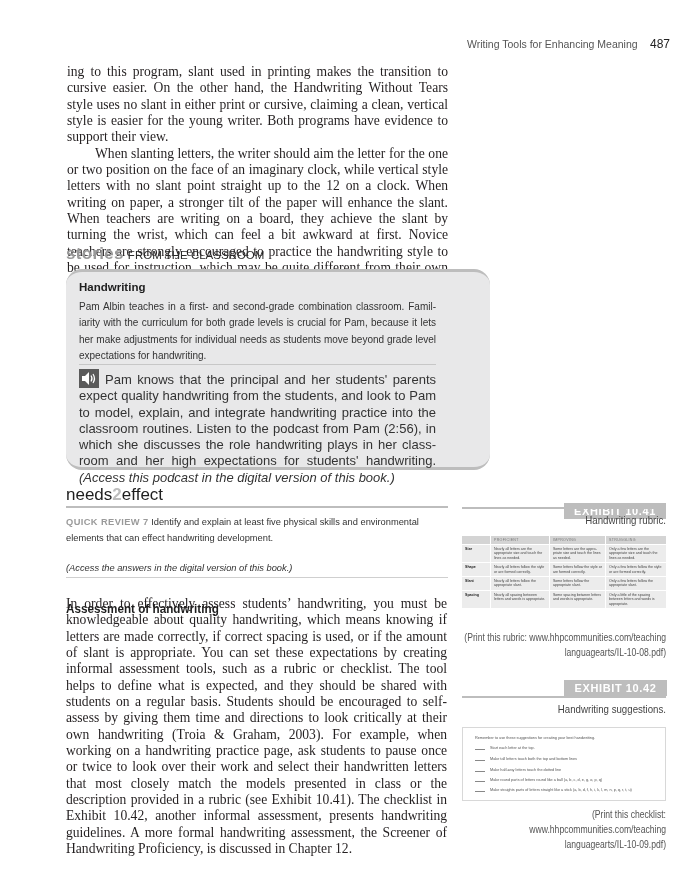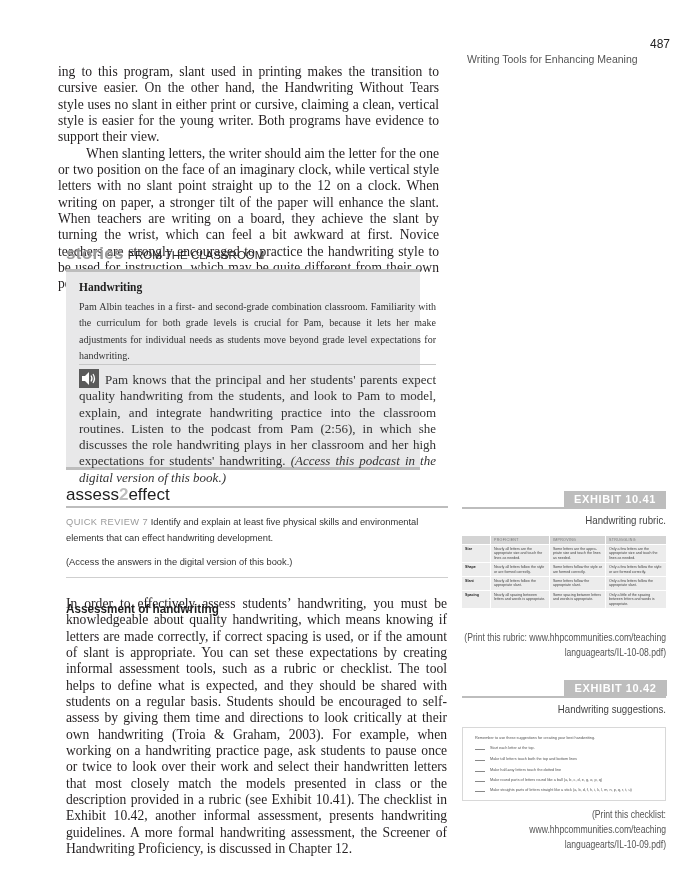--- a/index.html
+++ b/index.html
@@ -1,57 +1,57 @@
 <!DOCTYPE html>
 <html><head>
 <meta charset="utf-8">
 <style>
   html, body { margin: 0; padding: 0; background: #ffffff; }
   body { width: 691px; height: 896px; position: relative; overflow: hidden; color: #231f20; }
   .abs { position: absolute; }
 
   
   .running-head { left: 440px; top: 37px; width: 230px; height: 16px; font-family: "Liberation Sans", sans-serif; font-size: 10.5px; color: #555; }
-  .running-head .rh-title { position: absolute; left: 27px; top: 16px; }
+  .running-head .rh-title { position: absolute; left: 27px; top: 1px; }
   .running-head .rh-page { position: absolute; right: 0; top: 0; font-size: 12px; color: #222; }
 
   
   .serif { font-family: "Liberation Serif", serif; font-size: 13.6px; line-height: 16.35px; text-align: justify; color: #231f20; }
   .serif p { margin: 0; }
   .serif p.indent { text-indent: 28px; }
-  .body-top { left: 58px; top: 64px; width: 381px; }
+  .body-top { left: 67px; top: 64px; width: 381px; }
   .body-bottom { left: 66px; top: 596px; width: 381px; }
 
   
   .stories-head { left: 66px; top: 244px; width: 382px; height: 18px; font-family: Liberation Sans, sans-serif; }
   .stories-head .word { font-size: 17px; font-weight: bold; color: #9a9a9a; letter-spacing: 0.3px; }
   .stories-head .rest { font-size: 11.5px; color: #2a2a2a; margin-left: 4px; }
-  .stories-box { left: 66px; top: 269px; width: 354px; height: 201px; background: #e8e8e9; border-top: 3px solid #bdbdbd; border-bottom: 3px solid #bdbdbd; box-sizing: border-box; font-family: Liberation Serif, serif; }
+  .stories-box { left: 66px; top: 269px; width: 424px; height: 201px; background: #e8e8e9; border-top: 3px solid #bdbdbd; border-bottom: 3px solid #bdbdbd; box-sizing: border-box; font-family: Liberation Sans, sans-serif; border-radius: 16px; }
   .stories-box .s-title { position: absolute; left: 13px; top: 9px; font-size: 11.5px; font-weight: bold; color: #1e1e1e; }
   .stories-box .s-para { position: absolute; left: 13px; top: 27px; width: 357px; font-size: 10px; line-height: 16.3px; color: #333; text-align: justify; }
   .stories-box .s-divider { position: absolute; left: 13px; top: 92px; width: 357px; height: 1px; background: #c7c7c7; }
   .stories-box .s-para2 { position: absolute; left: 13px; top: 97px; width: 357px; font-size: 13px; line-height: 16.3px; color: #333; text-align: justify; }
   .speaker { display: inline-block; width: 20px; height: 19px; background: #5a5a5a; vertical-align: -4px; margin-right: 6px; position: relative; }
   .speaker svg { position: absolute; left: 2px; top: 2px; }
   .italic { font-style: italic; }
 
   
   .p2p-head { left: 66px; top: 486px; width: 382px; height: 22px; border-bottom: 2px solid #bdbdbd; font-family: "Liberation Sans", sans-serif; font-size: 17px; color: #1e1e1e; box-sizing: border-box; line-height: 18px; }
   .p2p-head .two { color: #bdbdbd; font-weight: bold; }
   .p2p-body { left: 66px; top: 514px; width: 382px; font-family: "Liberation Sans", sans-serif; font-size: 9.3px; line-height: 16.3px; color: #333; }
-  .p2p-body .qr { font-weight: normal; color: #9a9a9a; letter-spacing: 0.4px; }
+  .p2p-body .qr { font-weight: bold; color: #9a9a9a; letter-spacing: 0.4px; }
   .p2p-body p { margin: 0; }
-  .p2p-body p.access { margin-top: 7px; }
+  .p2p-body p.access { margin-top: 13px; font-style: italic; }
   .p2p-rule { left: 66px; top: 577px; width: 382px; height: 1px; background: #cfcfcf; }
 
   .section-head { left: 66px; top: 601px; font-family: "Liberation Sans", sans-serif; font-size: 13px; font-weight: bold; color: #1e1e1e; transform: scaleX(0.9); transform-origin: left; }
 
   
   .exhibit-label { height: 16px; background: #bdbdbd; color: #fff; font-family: "Liberation Sans", sans-serif; font-weight: bold; font-size: 11px; letter-spacing: 0.6px; text-align: center; line-height: 16px; }
-  .ex1-label { left: 564px; top: 491px; width: 102px; }
+  .ex1-label { left: 564px; top: 503px; width: 102px; }
   .ex2-label { left: 564px; top: 680px; width: 103px; }
   .exhibit-rule { height: 2px; background: #bdbdbd; }
   .ex1-rule { left: 462px; top: 507px; width: 204px; }
   .ex2-rule { left: 462px; top: 696px; width: 204px; }
   .exhibit-cap { font-family: "Liberation Sans", sans-serif; font-size: 11px; color: #444; text-align: right; transform: scaleX(0.88); transform-origin: right; }
   .ex1-cap { left: 462px; top: 514px; width: 204px; }
   .ex2-cap { left: 462px; top: 703px; width: 204px; }
 
   .rubric { left: 462px; top: 536px; width: 204px; border-collapse: collapse; font-family: "Liberation Sans", sans-serif; font-size: 3.6px; line-height: 4.4px; color: #444; background: #ececec; }
   .rubric th { background: #d4d4d4; font-weight: normal; color: #777; text-align: left; padding: 1.5px 3px; letter-spacing: 0.3px; height: 5px; }
@@ -94,21 +94,21 @@
         <polygon points="1,5 4,5 8,1 8,14 4,10 1,10" fill="#ffffff"></polygon>
         <path d="M10,4.5 Q12,7.5 10,10.5" stroke="#ffffff" stroke-width="1.2" fill="none"></path>
         <path d="M12,3 Q15,7.5 12,12" stroke="#ffffff" stroke-width="1.2" fill="none"></path>
       </svg>
     </span><span>Pam knows that the principal and her students' parents expect quality handwriting from the students, and look to Pam to model, explain, and inte­grate handwriting practice into the classroom routines. Listen to the podcast from Pam (2:56), in which she discusses the role handwriting plays in her class­room and her high expectations for students' handwriting.</span>
     <span class="italic">(Access this podcast in the digital version of this book.)</span>
   </div>
 </div>
 
 <div class="abs p2p-head">
-  <span>assess</span><span class="two">2</span><span>effect</span>
+  <span>needs</span><span class="two">2</span><span>effect</span>
 </div>
 <div class="abs p2p-body">
   <p><span class="qr">QUICK REVIEW 7</span> <span>Identify and explain at least five physical skills and environmental elements that can effect handwriting development.</span></p>
   <p class="access">(Access the answers in the digital version of this book.)</p>
 </div>
 <div class="abs p2p-rule"></div>
 
 <div class="abs section-head">Assessment of handwriting</div>
 <div class="abs serif body-bottom">
   <p>In order to effectively assess students’ handwriting, you must be knowl­edgeable about quality handwriting, which means knowing if letters are made correctly, if correct spacing is used, or if the amount of slant is ap­propriate. You can set these expectations by creating informal assessment tools, such as a rubric or checklist. The tool helps to define what is expect­ed, and they should be shared with students on a regular basis. Students should be encouraged to self-assess by giving them time and directions to look critically at their own handwriting (Troia &amp; Graham, 2003). For example, when working on a handwriting practice page, ask students to pause once or twice to look over their work and select their handwrit­ten letters that most closely match the models presented in class or the description provided in a rubric (see Exhibit 10.41). The checklist in Ex­hibit 10.42, another informal assessment, presents handwriting guidelines. A more formal handwriting assessment, the Screener of Handwriting Pro­ficiency, is discussed in Chapter 12.</p>

